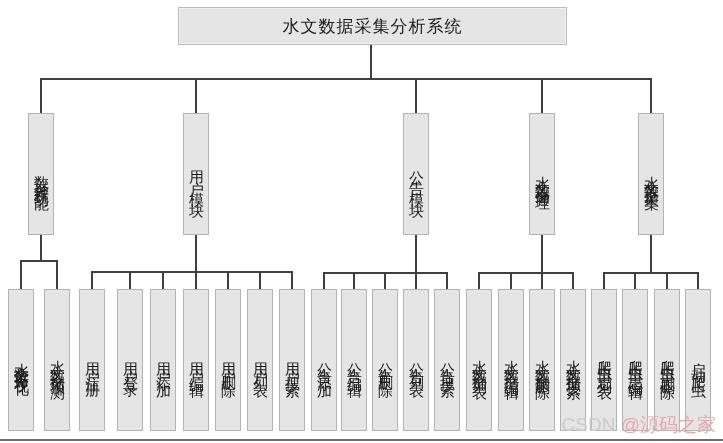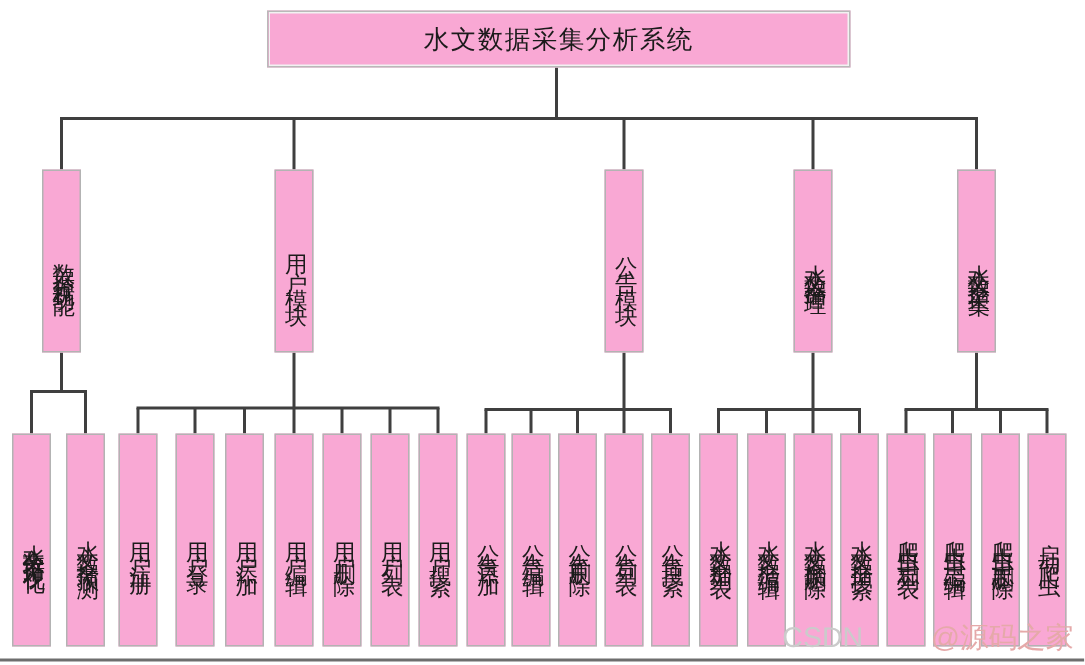--- a/index.html
+++ b/index.html
@@ -2,42 +2,42 @@
 <html><head>
 <meta charset="utf-8">
 <style>
   html,body{margin:0;padding:0;background:#fff;}
   #stage{
     position:relative;width:723px;height:443px;background:#ffffff;overflow:hidden;
     font-family:"Liberation Sans",sans-serif;
   }
   .line{position:absolute;background:#3f3f3f;}
   .box{
-    position:absolute;background:#f9a8d4;border:1px solid #b3b3b3;
+    position:absolute;background:#e5e5e5;border:1px solid #b3b3b3;
     display:flex;align-items:center;justify-content:center;box-sizing:border-box;
   }
   .root{border:1px solid #b9b9b9;box-shadow:inset 0 0 0 1px #f2f2f2;}
   .root .title{
     font-size:17px;color:#1b1b1b;letter-spacing:1px;white-space:nowrap;
   }
   .vtext{
     writing-mode:vertical-rl;text-orientation:upright;line-height:1;
     font-family:"Liberation Serif",serif;font-size:15px;color:#1b1b1b;white-space:nowrap;
   }
   .ls3{letter-spacing:3px;margin-bottom:-3px;}
   .ls5{letter-spacing:5px;margin-bottom:-5px;}
   .ls7{letter-spacing:7px;margin-bottom:-7px;}
   .ls4{letter-spacing:4px;margin-bottom:-4px;}
   .ls11{letter-spacing:11px;margin-bottom:-11px;}
   .watermark{
     position:absolute;right:7px;bottom:5px;z-index:5;
     font-size:19px;white-space:nowrap;font-family:"Liberation Sans",sans-serif;
   }
   .wm-brand{color:#cbcbcb;}
-  .wm-handle{color:#e5a9a9;margin-left:40px;}
+  .wm-handle{color:#e5a9a9;}
   .bottom-edge{position:absolute;left:0;right:0;bottom:2px;height:2px;background:#6e6e6e;}
 </style>
 </head>
 <body>
 
 <div id="stage">
 
   <div class="line" style="left:370px;top:45px;width:2px;height:34px;"></div>
 
   <div class="line" style="left:40px;top:78px;width:612px;height:2px;"></div>

